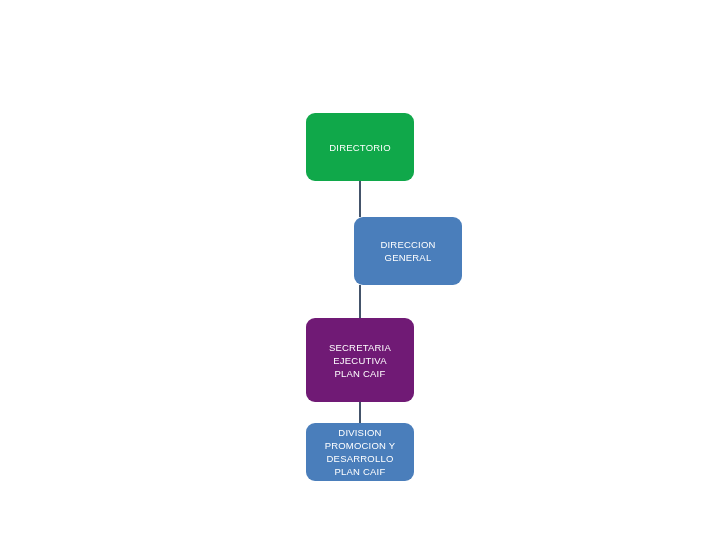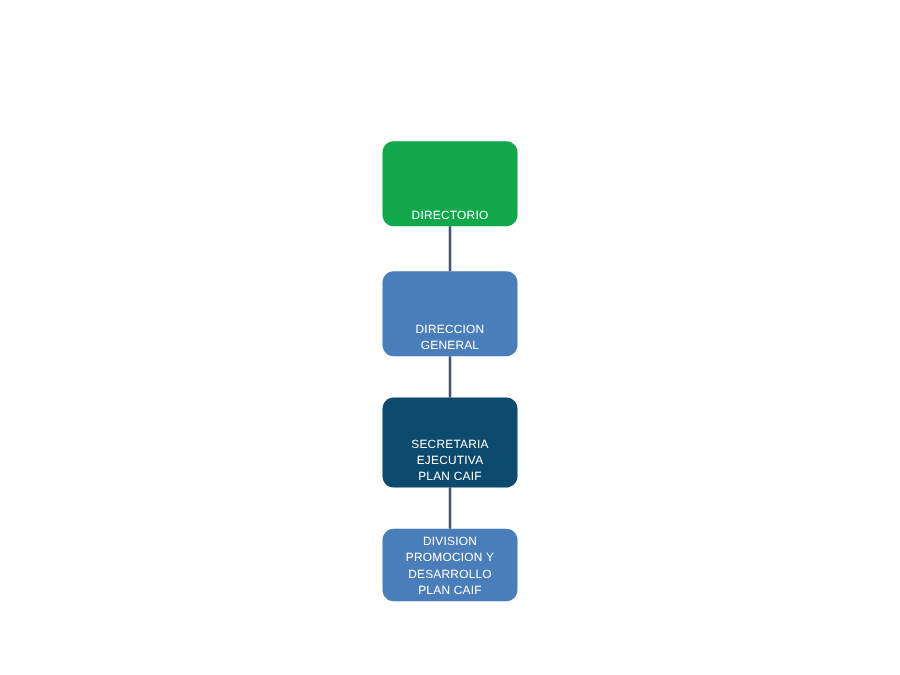--- a/index.html
+++ b/index.html
@@ -20,21 +20,21 @@
     height: 540px;
   }
 
   .node {
     position: absolute;
     left: 306px;
     width: 108px;
     border-radius: 9px;
     box-sizing: border-box;
     display: flex;
-    align-items: flex-end;
+    align-items: center;
     justify-content: center;
     text-align: center;
     color: #ffffff;
     font-size: 9.5px;
     line-height: 13px;
     letter-spacing: 0.2px;
     padding: 2px 4px;
     z-index: 2;
   }
 
@@ -46,26 +46,27 @@
   .node-directorio {
     top: 113px;
     height: 68px;
     background: #10a84a;
   }
 
   .node-direccion-general {
     top: 217px;
     height: 68px;
     background: #4a7ebb;
+    margin-left: 48px;
   }
 
   .node-secretaria {
     top: 318px;
-    height: 72px;
-    background: #0c4a6e;
+    height: 84px;
+    background: #701a75;
   }
 
   .node-division {
     top: 423px;
     height: 58px;
     background: #4a7ebb;
   }
 
   .connector {
     position: absolute;

